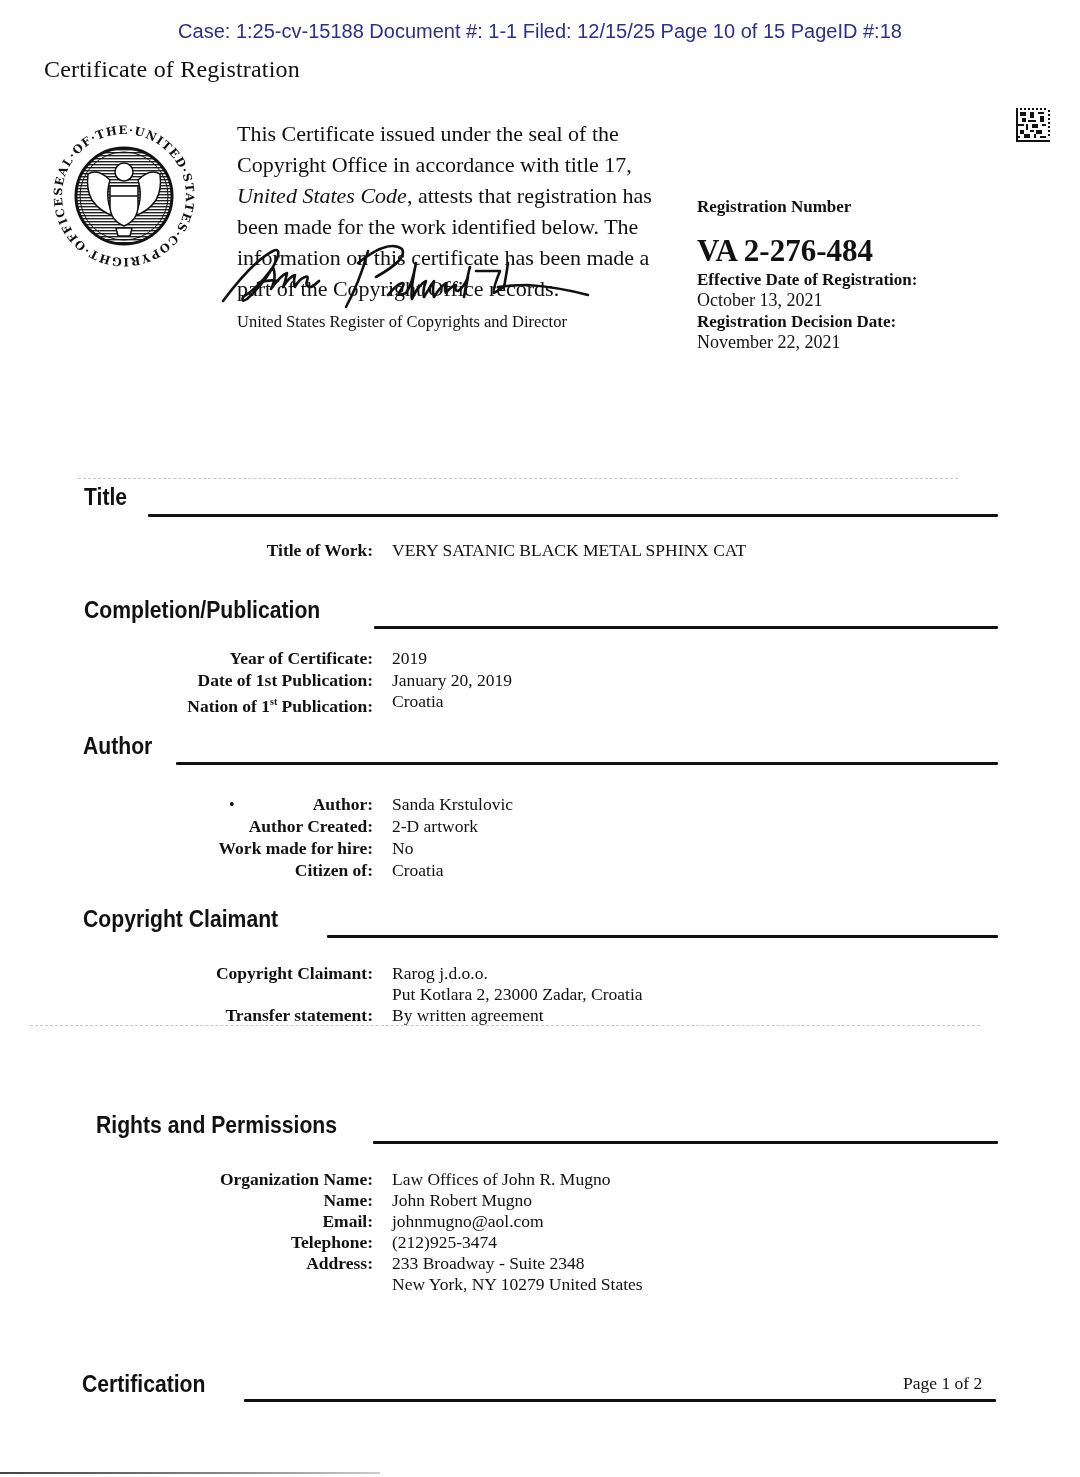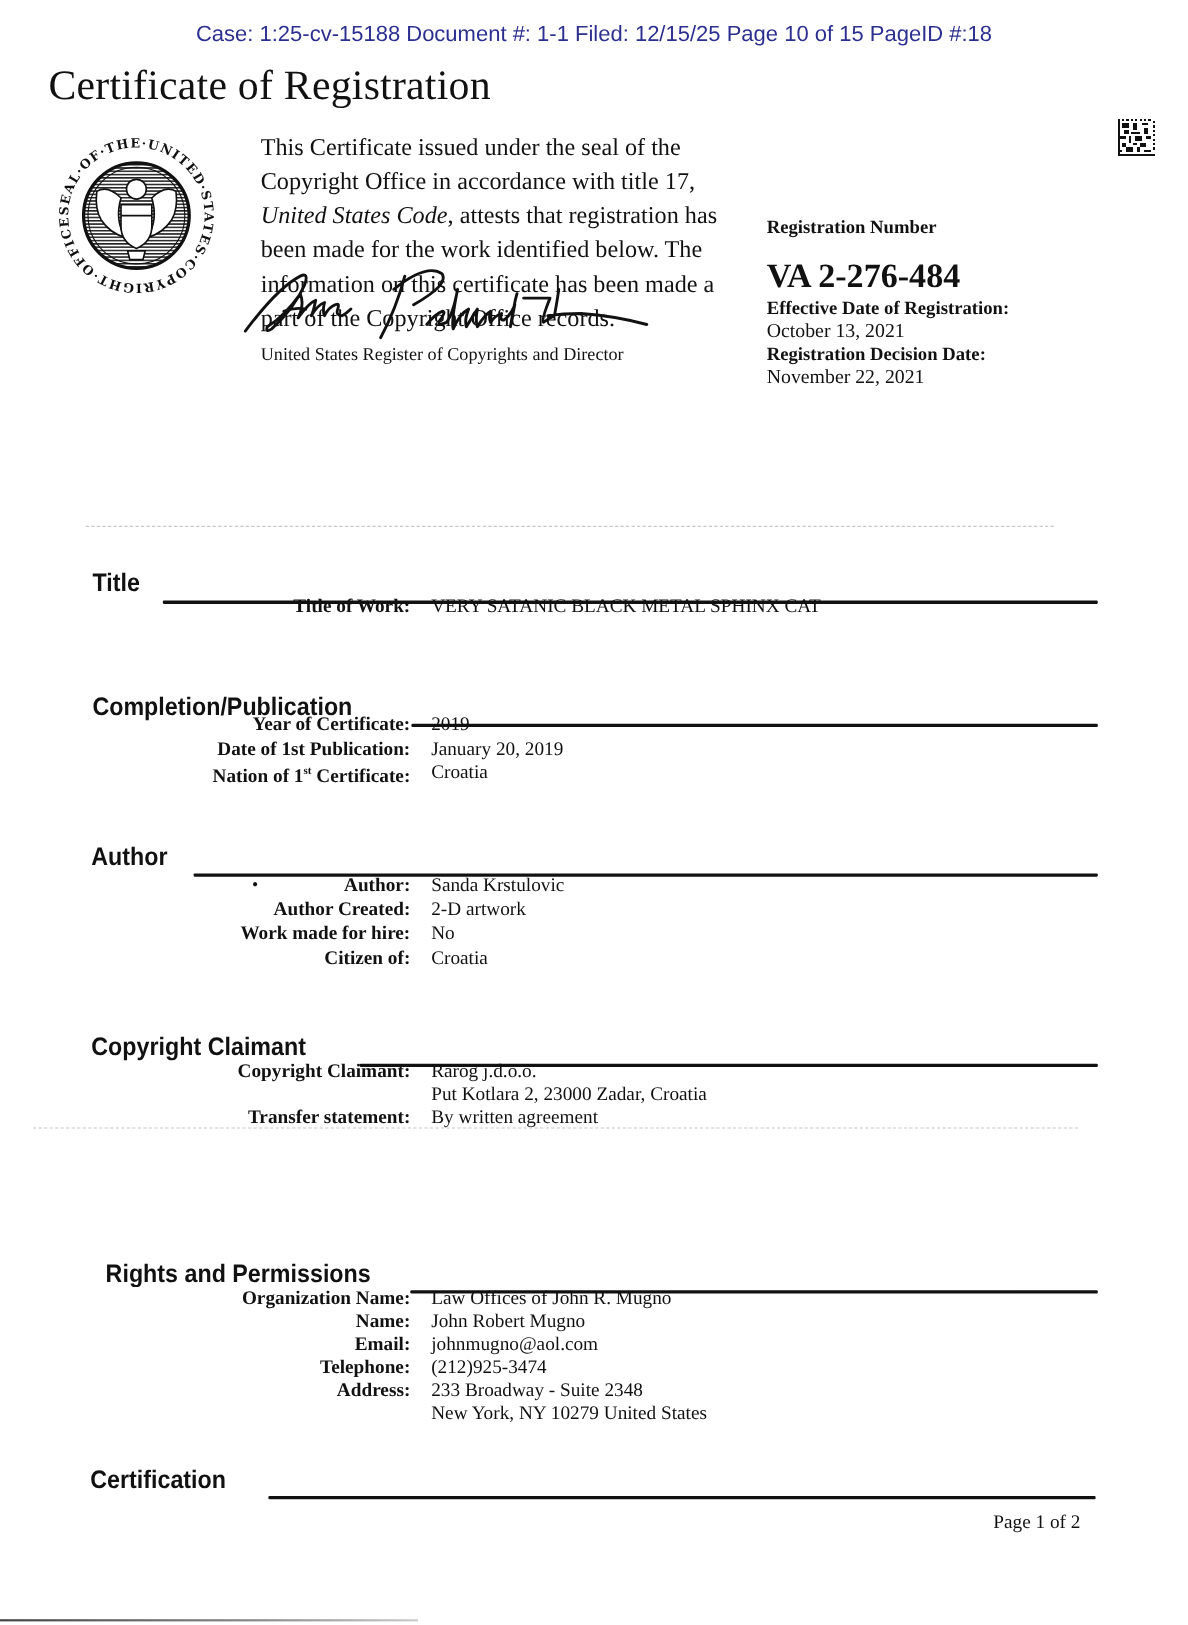--- a/index.html
+++ b/index.html
@@ -1,30 +1,30 @@
 <!DOCTYPE html>
 <html><head>
 <meta charset="utf-8">
 <style>
   html, body { margin: 0; padding: 0; background: #ffffff; }
   body { width: 1080px; height: 1477px; position: relative; overflow: hidden; color: #111; }
   .abs { position: absolute; }
   .case-header { top: 20px; left: 0; width: 1080px; text-align: center; font-family: "Liberation Sans", sans-serif; font-size: 20px; color: #2b2f8f; white-space: nowrap; }
-  .doc-title { top: 56px; left: 44px; font-family: "Liberation Serif", serif; font-size: 38px; letter-spacing: 0.2px; color: #111; }
+  .doc-title { top: 56px; left: 44px; font-family: "Liberation Serif", serif; font-size: 24px; letter-spacing: 0.2px; color: #111; }
   .seal { top: 116px; left: 44px; width: 160px; height: 160px; }
   .qr { top: 108px; left: 1016px; width: 34px; height: 34px; }
   .intro { top: 118px; left: 237px; width: 420px; font-family: "Liberation Serif", serif; font-size: 22px; line-height: 31px; color: #111; }
   .intro i { font-style: italic; }
   .signature { top: 243px; left: 218px; width: 380px; height: 70px; }
   .sig-caption { top: 312px; left: 237px; font-family: "Liberation Serif", serif; font-size: 16.5px; color: #111; white-space: nowrap; }
   .reg-block { top: 196px; left: 697px; font-family: "Liberation Serif", serif; color: #111; }
   .reg-block .lbl { font-weight: bold; font-size: 17px; line-height: 21px; }
   .reg-block .num { font-weight: bold; font-size: 31px; line-height: 36px; margin-top: 16px; }
   .reg-block .val { font-size: 18px; line-height: 21px; }
-  .section { left: 0; width: 932px; height: 40px; margin-top: 32px; }
+  .section { left: 0; width: 932px; height: 40px; }
   .section .sec-title { position: absolute; font-family: "Liberation Sans", sans-serif; font-weight: bold; font-size: 23px; transform: scaleX(0.92); transform-origin: left center; color: #111; white-space: nowrap; }
   .section .rule { position: absolute; height: 3px; background: #111; border-radius: 1px; }
   .field-row { font-family: "Liberation Serif", serif; font-size: 17.5px; line-height: 21.3px; white-space: nowrap; }
   .field-row .k { position: absolute; right: 707px; font-weight: bold; text-align: right; }
   .field-row .v { position: absolute; left: 392px; text-align: right; }
   .bullet { position: absolute; left: 229px; font-size: 16px; }
   .page-num { top: 1373px; left: 903px; font-family: "Liberation Serif", serif; font-size: 17.5px; color: #111; }
   .faint-dots { height: 1px; border-top: 1px dashed #c8c8c8; }
   .bottom-line { top: 1472px; left: 0; width: 380px; height: 2px; background: linear-gradient(90deg, #444 0%, #888 60%, #ccc 100%); }
 </style>
@@ -138,21 +138,21 @@
 </div>
 <div class="abs field-row" style="top:648px; left:0; width:1080px;">
   <span class="k">Year of Certificate:</span>
   <span class="v">2019</span>
 </div>
 <div class="abs field-row" style="top:670px; left:0; width:1080px;">
   <span class="k">Date of 1st Publication:</span>
   <span class="v">January 20, 2019</span>
 </div>
 <div class="abs field-row" style="top:691px; left:0; width:1080px;">
-  <span class="k"><span>Nation of 1</span><sup style="font-size:10px;">st</sup><span> Certificate:</span></span>
+  <span class="k"><span>Nation of 1</span><sup style="font-size:10px;">st</sup><span> Publication:</span></span>
   <span class="v">Croatia</span>
 </div>
 
 <div class="abs section" style="top:733px;">
   <div class="sec-title" style="left:83px; top:0;">Author</div>
   <div class="rule" style="left:176px; width:822px; top:29px;"></div>
 </div>
 <div class="abs field-row" style="top:794px; left:0; width:1080px;">
   <span class="bullet">•</span>
   <span class="k">Author:</span>
@@ -211,20 +211,20 @@
 </div>
 <div class="abs field-row" style="top:1253px; left:0; width:1080px;">
   <span class="k">Address:</span>
   <span class="v">233 Broadway - Suite 2348</span>
 </div>
 <div class="abs field-row" style="top:1274px; left:0; width:1080px;">
   <span class="k"></span>
   <span class="v">New York, NY 10279 United States</span>
 </div>
 
-<div class="abs section" style="top:1300px;">
+<div class="abs section" style="top:1371px;">
   <div class="sec-title" style="left:82px; top:0;">Certification</div>
   <div class="rule" style="left:244px; width:752px; top:28px;"></div>
 </div>
 
 <div class="abs page-num">Page 1 of 2</div>
 
 <div class="abs bottom-line"></div>
 
 </body></html>

